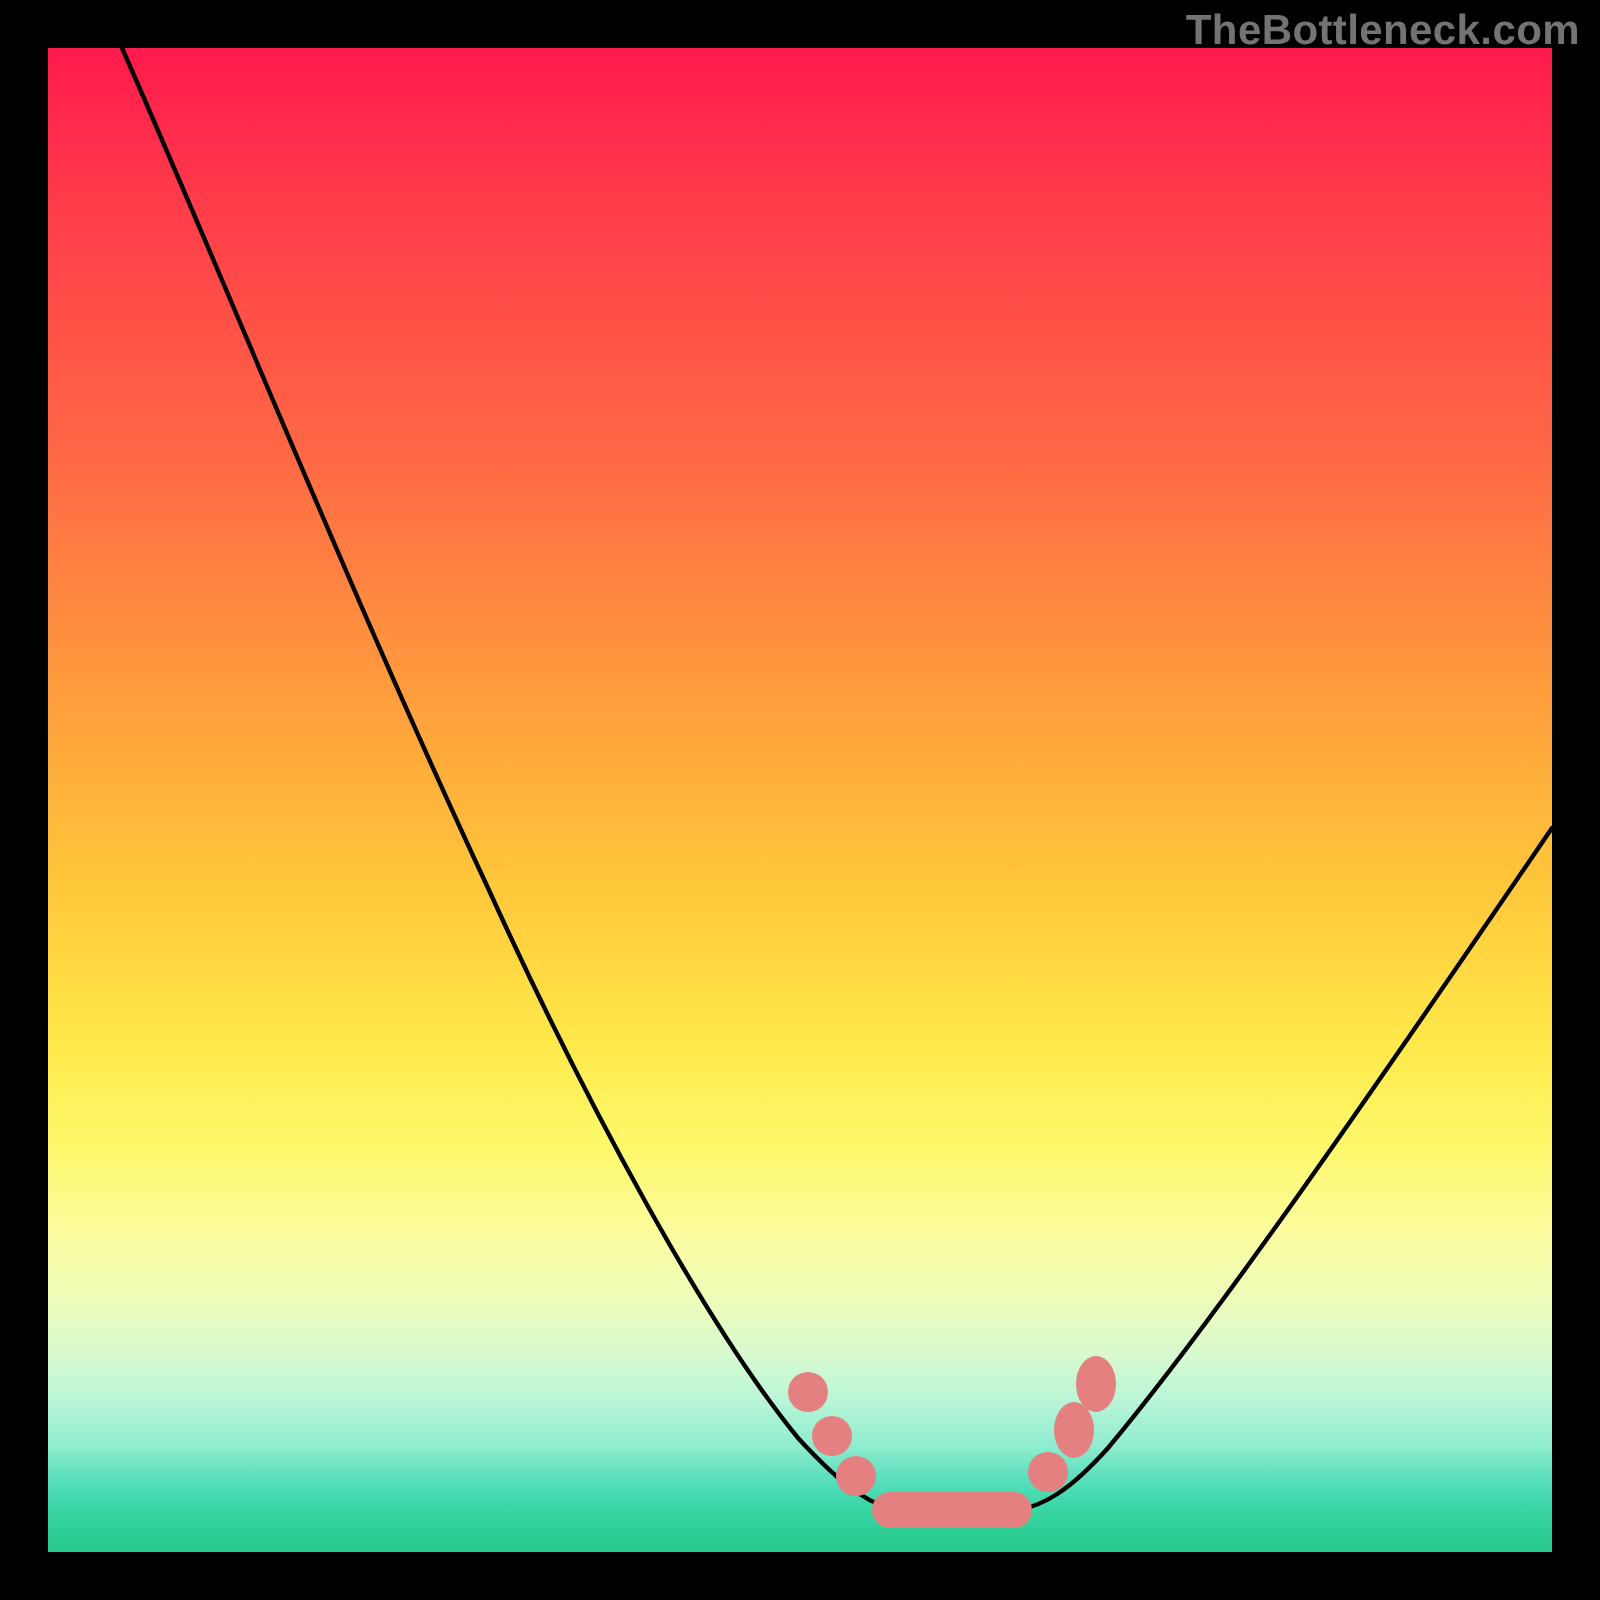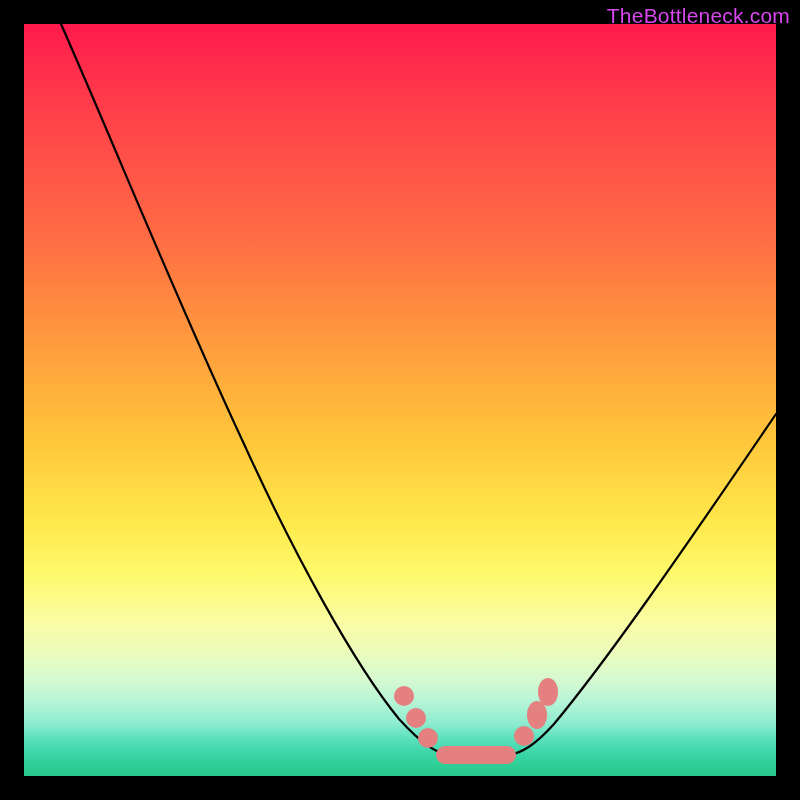--- a/index.html
+++ b/index.html
@@ -42,23 +42,23 @@
       #5ce0bd   95%,
       #3bd6a7   97%,
       #2ecf97   98.5%,
       #27c98c   100%
     );
   }
   .watermark {
     position: absolute;
     top: 4px;
     right: 10px;
-    color: #d946ef;
+    color: #737373;
     font-size: 21px;
-    font-weight: 400;
+    font-weight: 700;
     letter-spacing: 0.2px;
     user-select: none;
   }
   svg.curve {
     position: absolute;
     left: 0;
     top: 0;
     width: 752px;
     height: 752px;
     overflow: visible;

